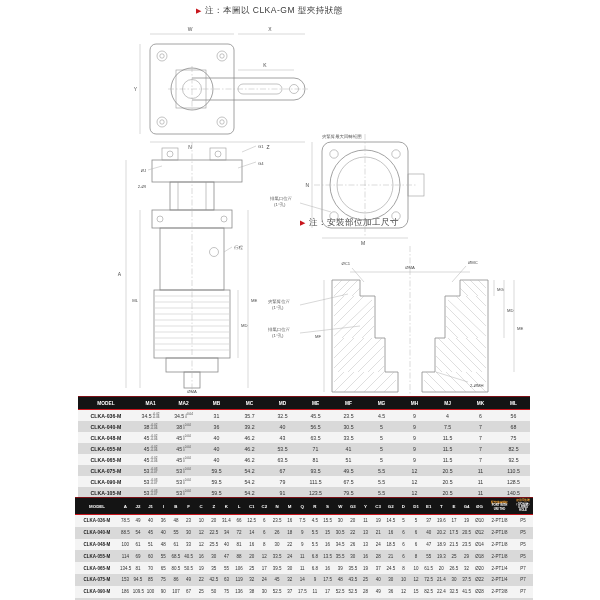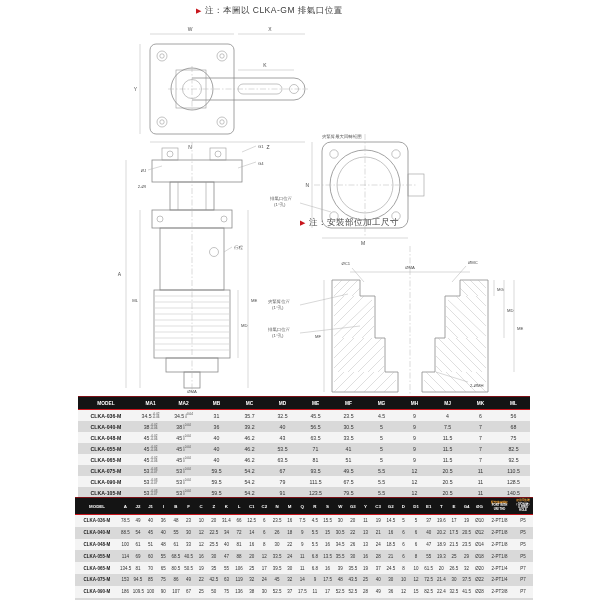--- a/index.html
+++ b/index.html
@@ -42,21 +42,21 @@
   .tv{display:inline-block;vertical-align:middle;}
   .tol{display:inline-block;vertical-align:middle;text-align:left;margin-left:1px;}
   .tol i{display:block;font-style:normal;font-size:3px;line-height:3px;color:#444;}
 </style>
 </head>
 <body>
 
 <div class="page">
 
   <div class="note" style="left:196px;top:5px;">
-    <span class="mk">▶</span><span>注：本圖以 CLKA-GM 排氣口位置</span>
+    <span class="mk">▶</span><span>注：本圖以 CLKA-GM 型夾持狀態</span>
   </div>
   <div class="note" style="left:300px;top:217px;">
     <span class="mk">▶</span><span>注：安裝部位加工尺寸</span>
   </div>
 
   <svg class="draw" width="600" height="395" viewBox="0 0 600 395">
 
     <g>
       <rect class="geo" x="150" y="44" width="84" height="90" rx="6"></rect>
       <circle class="geo2" cx="162" cy="56" r="5"></circle>

